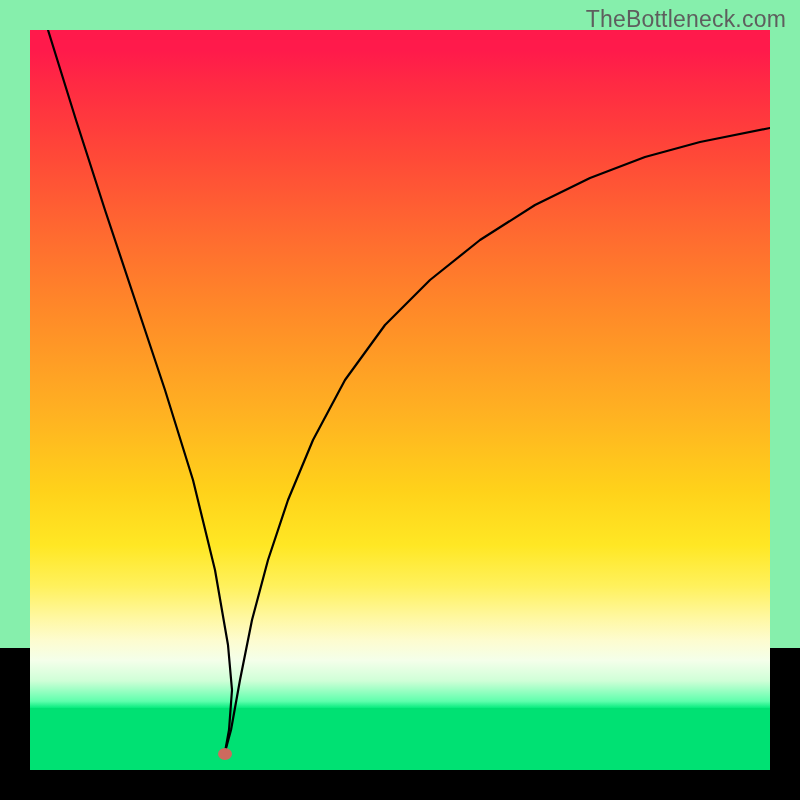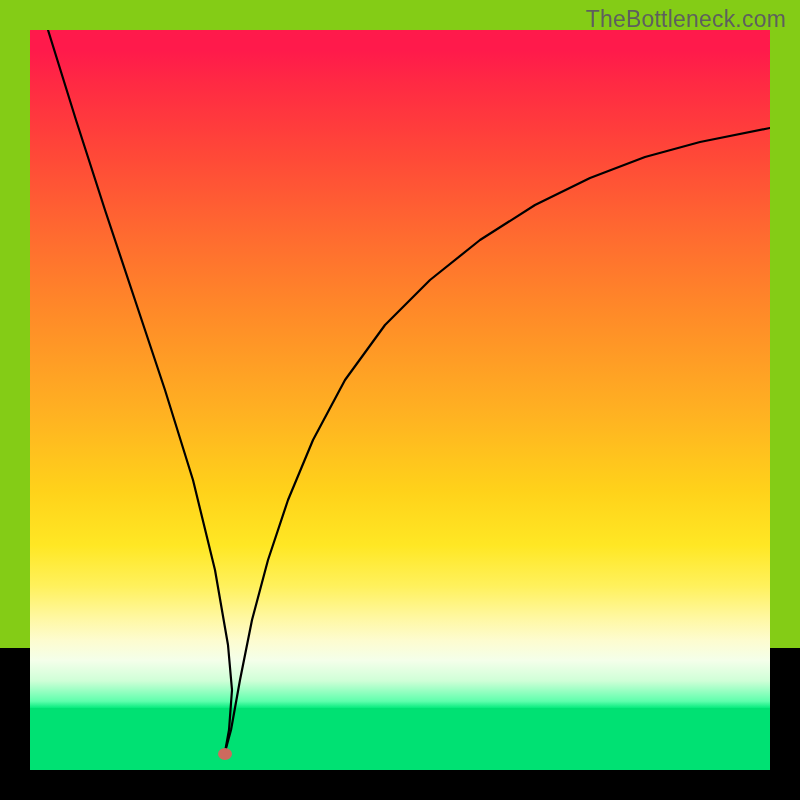--- a/index.html
+++ b/index.html
@@ -8,21 +8,21 @@
     width: 800px;
     height: 800px;
     background: #000;
     font-family: Arial, Helvetica, sans-serif;
     overflow: hidden;
   }
   .frame {
     position: relative;
     width: 800px;
     height: 648px;
-    background: #84cc16;
+    background: #86efac;
   }
   .watermark {
     position: absolute;
     top: 6px;
     right: 14px;
     color: #5e5e5e;
     font-size: 23px;
     font-weight: 400;
     letter-spacing: 0.2px;
     z-index: 4;

